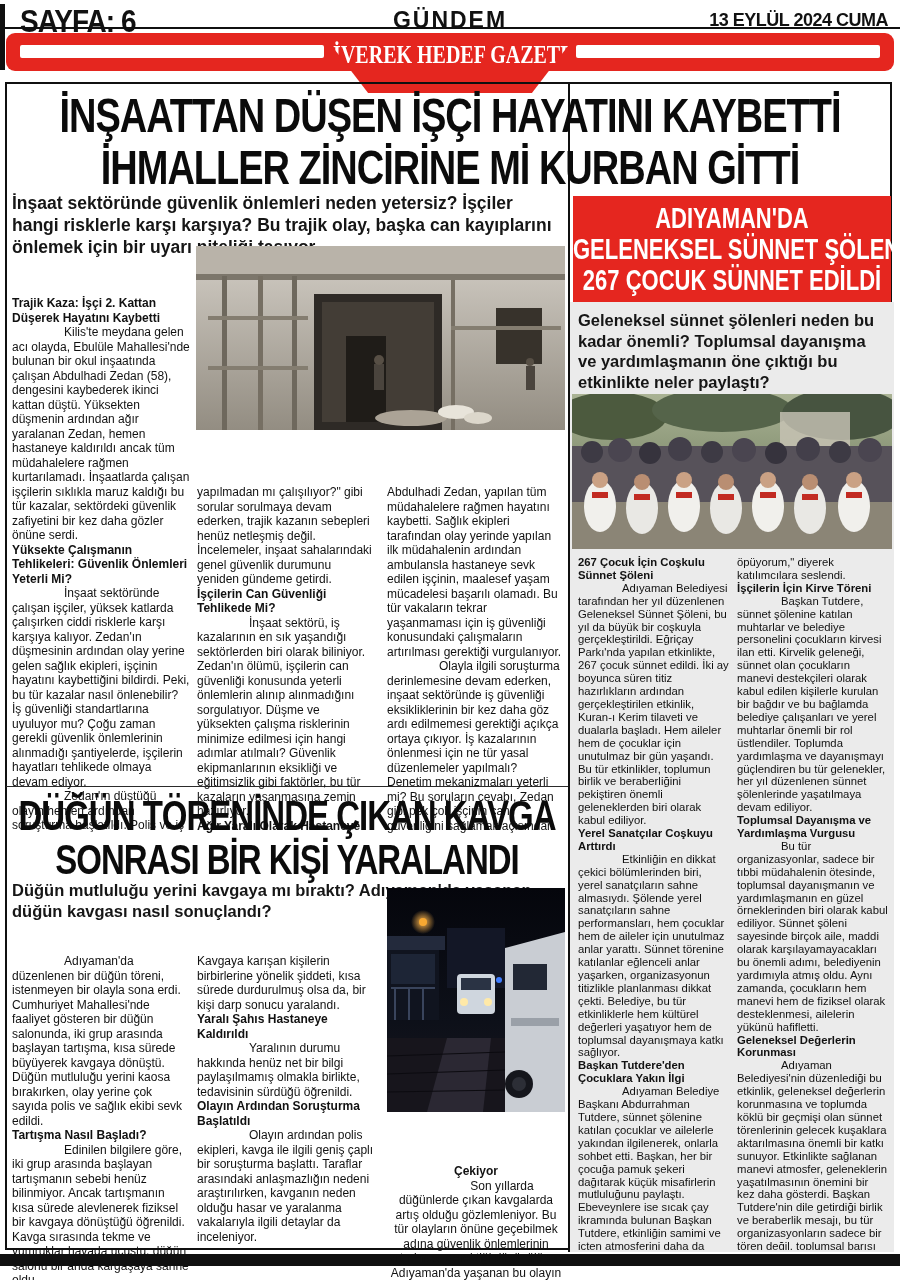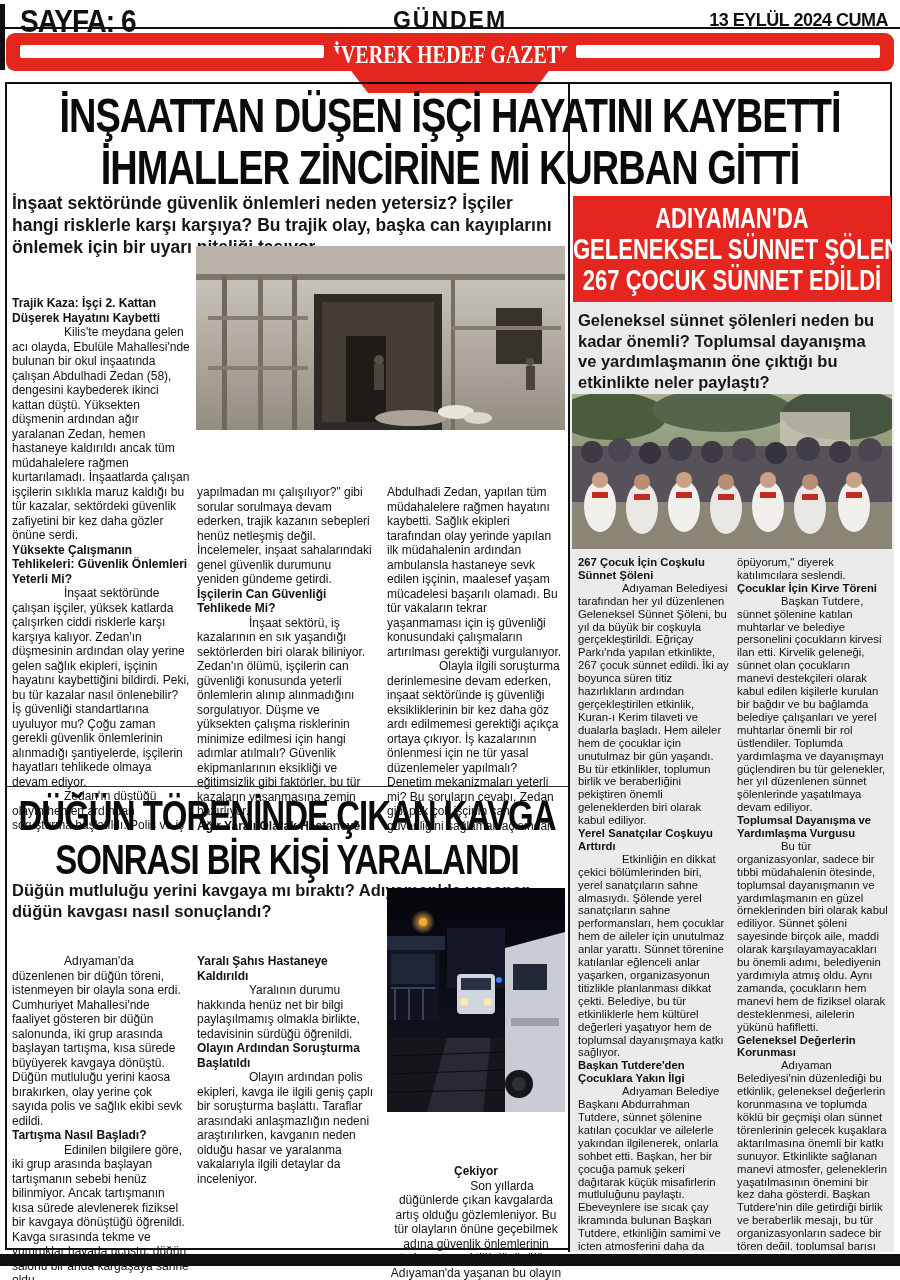--- a/index.html
+++ b/index.html
@@ -210,39 +210,40 @@
 <div class="abs col cols-sun sun-col1">
     <div class="bh">267 Çocuk İçin Coşkulu Sünnet Şöleni</div>
     <p class="bp">Adıyaman Belediyesi tarafından her yıl düzenlenen Geleneksel Sünnet Şöleni, bu yıl da büyük bir coşkuyla gerçekleştirildi. Eğriçay Parkı'nda yapılan etkinlikte, 267 çocuk sünnet edildi. İki ay boyunca süren titiz hazırlıkların ardından gerçekleştirilen etkinlik, Kuran-ı Kerim tilaveti ve dualarla başladı. Hem aileler hem de çocuklar için unutulmaz bir gün yaşandı. Bu tür etkinlikler, toplumun birlik ve beraberliğini pekiştiren önemli geleneklerden biri olarak kabul ediliyor.</p>
     <div class="bh">Yerel Sanatçılar Coşkuyu Arttırdı</div>
     <p class="bp">Etkinliğin en dikkat çekici bölümlerinden biri, yerel sanatçıların sahne almasıydı. Şölende yerel sanatçıların sahne performansları, hem çocuklar hem de aileler için unutulmaz anlar yarattı. Sünnet törenine katılanlar eğlenceli anlar yaşarken, organizasyonun titizlikle planlanması dikkat çekti. Belediye, bu tür etkinliklerle hem kültürel değerleri yaşatıyor hem de toplumsal dayanışmaya katkı sağlıyor.</p>
     <div class="bh">Başkan Tutdere'den Çocuklara Yakın İlgi</div>
     <p class="bp">Adıyaman Belediye Başkanı Abdurrahman Tutdere, sünnet şölenine katılan çocuklar ve ailelerle yakından ilgilenerek, onlarla sohbet etti. Başkan, her bir çocuğa pamuk şekeri dağıtarak küçük misafirlerin mutluluğunu paylaştı. Ebeveynlere ise sıcak çay ikramında bulunan Başkan Tutdere, etkinliğin samimi ve içten atmosferini daha da pekiştirdi.</p>
   </div>
 <div class="abs col cols-sun sun-col2">
     <p class="bp ni">öpüyorum," diyerek katılımcılara seslendi.</p>
-    <div class="bh">Çocuklar İçin Kirve Töreni</div>
+    <div class="bh">İşçilerin İçin Kirve Töreni</div>
     <p class="bp">Başkan Tutdere, sünnet şölenine katılan muhtarlar ve belediye personelini çocukların kirvesi ilan etti. Kirvelik geleneği, sünnet olan çocukların manevi destekçileri olarak kabul edilen kişilerle kurulan bir bağdır ve bu bağlamda belediye çalışanları ve yerel muhtarlar önemli bir rol üstlendiler. Toplumda yardımlaşma ve dayanışmayı güçlendiren bu tür gelenekler, her yıl düzenlenen sünnet şölenlerinde yaşatılmaya devam ediliyor.</p>
     <div class="bh">Toplumsal Dayanışma ve Yardımlaşma Vurgusu</div>
     <p class="bp">Bu tür organizasyonlar, sadece bir tıbbi müdahalenin ötesinde, toplumsal dayanışmanın ve yardımlaşmanın en güzel örneklerinden biri olarak kabul ediliyor. Sünnet şöleni sayesinde birçok aile, maddi olarak karşılayamayacakları bu önemli adımı, belediyenin yardımıyla atmış oldu. Aynı zamanda, çocukların hem manevi hem de fiziksel olarak desteklenmesi, ailelerin yükünü hafifletti.</p>
     <div class="bh">Geleneksel Değerlerin Korunması</div>
     <p class="bp">Adıyaman Belediyesi'nin düzenlediği bu etkinlik, geleneksel değerlerin korunmasına ve toplumda köklü bir geçmişi olan sünnet törenlerinin gelecek kuşaklara aktarılmasına önemli bir katkı sunuyor. Etkinlikte sağlanan manevi atmosfer, geleneklerin yaşatılmasının önemini bir kez daha gösterdi. Başkan Tutdere'nin dile getirdiği birlik ve beraberlik mesajı, bu tür organizasyonların sadece bir tören değil, toplumsal barışı ve huzuru güçlendiren bir unsur olduğunu vurguluyor.</p>
   </div>
 
 <div class="abs big-head wed-h1">DÜĞÜN TÖRENİNDE ÇIKAN KAVGA</div>
 <div class="abs big-head wed-h2">SONRASI BİR KİŞİ YARALANDI</div>
 <div class="abs standfirst wed-sf">Düğün mutluluğu yerini kavgaya mı bıraktı? Adıyaman'da yaşanan düğün kavgası nasıl sonuçlandı?</div>
 
 <div class="abs col cols-wed wed-col1">
     <p class="bp">Adıyaman'da düzenlenen bir düğün töreni, istenmeyen bir olayla sona erdi. Cumhuriyet Mahallesi'nde faaliyet gösteren bir düğün salonunda, iki grup arasında başlayan tartışma, kısa sürede büyüyerek kavgaya dönüştü. Düğün mutluluğu yerini kaosa bırakırken, olay yerine çok sayıda polis ve sağlık ekibi sevk edildi.</p>
     <div class="bh">Tartışma Nasıl Başladı?</div>
     <p class="bp">Edinilen bilgilere göre, iki grup arasında başlayan tartışmanın sebebi henüz bilinmiyor. Ancak tartışmanın kısa sürede alevlenerek fiziksel bir kavgaya dönüştüğü öğrenildi. Kavga sırasında tekme ve yumruklar havada uçuştu, düğün salonu bir anda kargaşaya sahne oldu.</p>
     <div class="bh">Polis ve Sağlık Ekipleri Olay Yerine Müdahale Etti</div>
   </div>
 <div class="abs col cols-wed wed-col2">
+    <p class="bp ni">Kavgaya karışan kişilerin birbirlerine yönelik şiddeti, kısa sürede durdurulmuş olsa da, bir kişi darp sonucu yaralandı.</p>
     <div class="bh">Yaralı Şahıs Hastaneye Kaldırıldı</div>
     <p class="bp">Yaralının durumu hakkında henüz net bir bilgi paylaşılmamış olmakla birlikte, tedavisinin sürdüğü öğrenildi.</p>
     <div class="bh">Olayın Ardından Soruşturma Başlatıldı</div>
     <p class="bp">Olayın ardından polis ekipleri, kavga ile ilgili geniş çaplı bir soruşturma başlattı. Taraflar arasındaki anlaşmazlığın nedeni araştırılırken, kavganın neden olduğu hasar ve yaralanma vakalarıyla ilgili detaylar da inceleniyor.</p>
   </div>
 
 <svg class="abs photo photo3" width="178" height="224" viewBox="0 0 178 224">
   <defs>
     <linearGradient id="g3" x1="0" y1="0" x2="0" y2="1">
       <stop offset="0" stop-color="#05060c"></stop>

